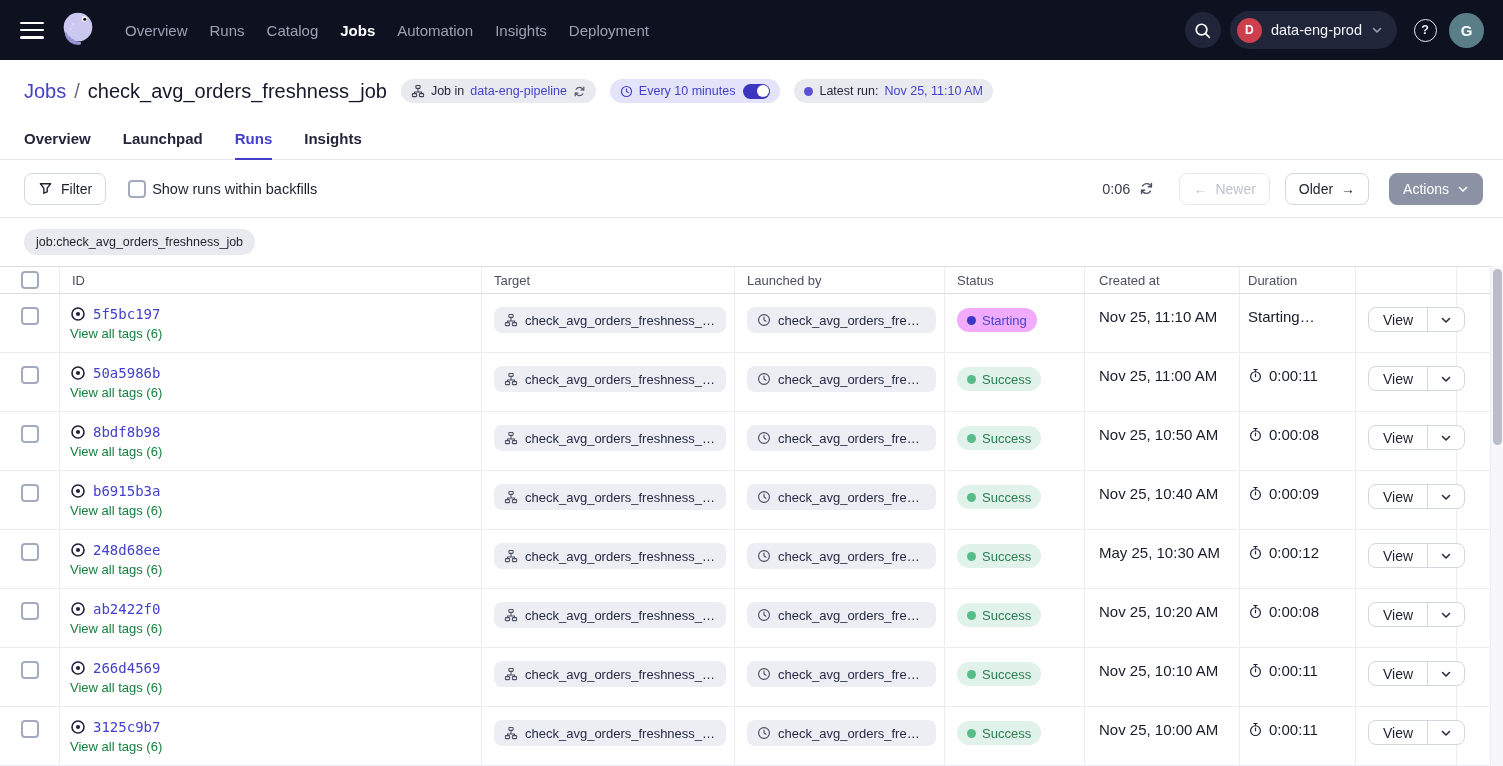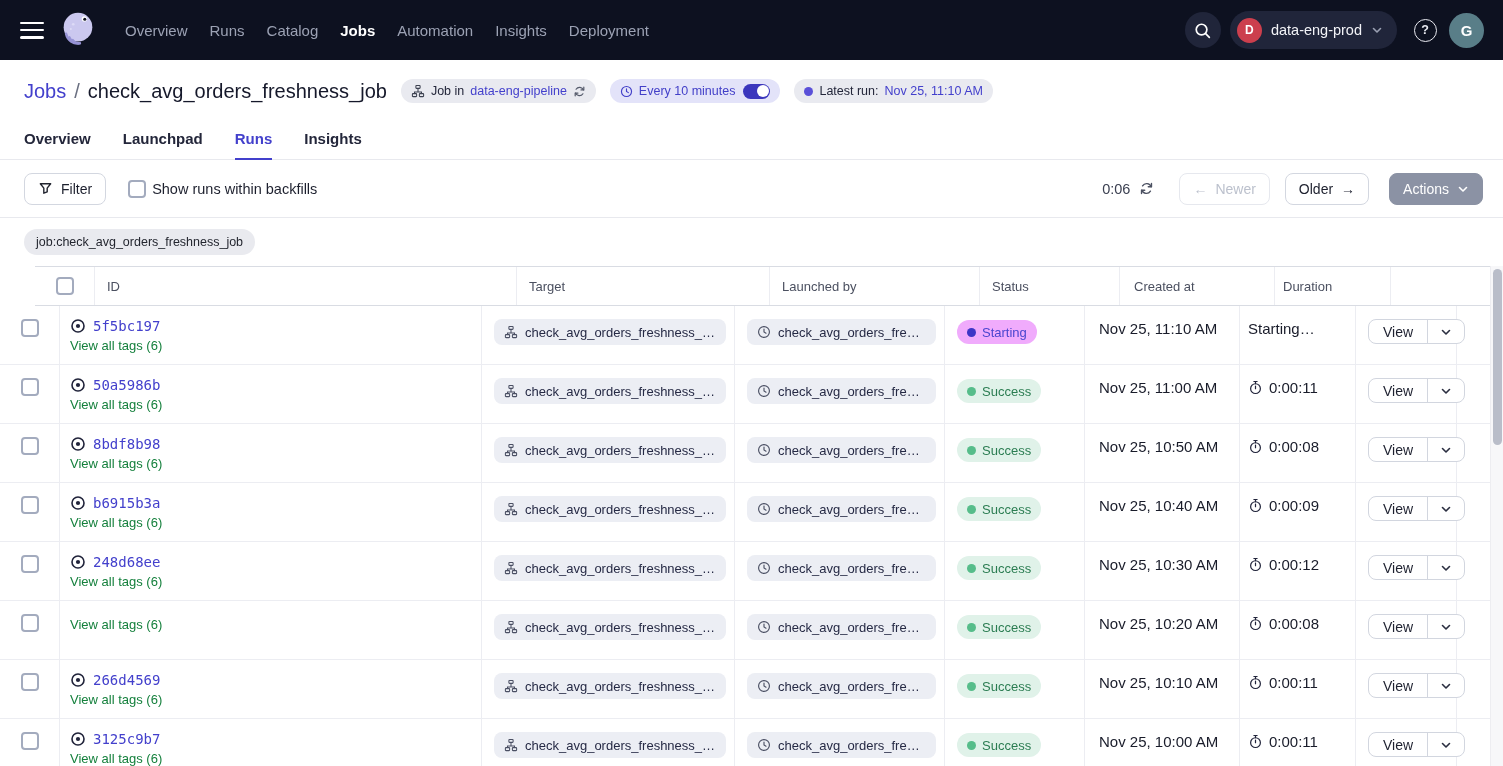--- a/index.html
+++ b/index.html
@@ -58,21 +58,21 @@
 
   
   .tag-row { height:48px; display:flex; align-items:center; padding:0 24px; }
   .tag-pill { height:26px; background:#e9eaef; border-radius:13px; padding:0 12px; font-size:12.5px; color:#23262f; display:flex; align-items:center; cursor:pointer; }
 
   
   .table-wrap { position:relative; }
   .grid { display:grid; grid-template-columns:60px 422px 253px 210px 140px 155px 116px 101px 1fr; }
   .grid > div { border-right:1px solid #ecedf2; min-width:0; }
   .grid > div:last-child { border-right:none; }
-  .thead { height:40px; border-top:1px solid #d9dce3; border-bottom:1px solid #d9dce3;margin-left:35px; }
+  .thead { height:28px; border-top:1px solid #d9dce3; border-bottom:1px solid #d9dce3; }
   .thead > div { display:flex; align-items:center; font-size:13px; color:#4b5060; padding-left:12px; }
   .thead .cb-cell, .trow .cb-cell { justify-content:center; padding-left:0; display:flex; }
   .thead .cb-cell { align-items:center; }
   .col-created { padding-left:14px !important; }
   .col-duration { padding-left:8px !important; }
   .trow { height:59px; border-bottom:1px solid #ecedf2; }
   .trow .cb-cell { align-items:flex-start; padding-top:13px; }
   .cell-id { padding:12px 8px 0 10px; }
   .id-line { display:flex; align-items:center; gap:7px; }
   .id-link { font-family:"DejaVu Sans Mono", monospace; font-size:14px; color:#4340cc; text-decoration:none; cursor:pointer; }
@@ -530,21 +530,21 @@
             </svg>
         <span class="txt">check_avg_orders_freshn…</span>
       </span>
     </div>
     <div class="cell-status">
       <span class="status-badge success">
         <span class="sdot"></span>
         <span>Success</span>
       </span>
     </div>
-    <div class="cell-created"><span>Nov 25, 10:30 AM</span></div>
+    <div class="cell-created"><span>May 25, 10:30 AM</span></div>
     <div class="cell-duration">
       <svg width="15" height="15" viewBox="0 0 16 16" fill="none" stroke="#20233a" stroke-width="1.3">
             <circle cx="8" cy="9.2" r="5.2"></circle>
             <path d="M6.3 1.6h3.4M8 1.6v2.4M8 6.6v2.6" stroke-linecap="round"></path>
           </svg>
       <span>0:00:12</span>
     </div>
     <div class="cell-actions">
       <span class="split-btn">
         <span class="main">View</span>
@@ -556,20 +556,27 @@
       </span>
     </div>
     <div></div>
   </div>
 
   <div class="grid trow">
     <div class="cb-cell">
           <span class="checkbox"></span>
         </div>
     <div class="cell-id">
+      <div class="id-line">
+        <svg width="16" height="16" viewBox="0 0 16 16">
+              <circle cx="8" cy="8" r="6" fill="none" stroke="#20233a" stroke-width="1.6"></circle>
+              <circle cx="8" cy="8" r="2.1" fill="#20233a"></circle>
+            </svg>
+        <a class="id-link">ab2422f0</a>
+      </div>
       <div class="view-tags">View all tags (6)</div>
     </div>
     <div class="cell-pill">
       <span class="pill">
         <svg width="14" height="14" viewBox="0 0 16 16" fill="none" stroke="currentColor" stroke-width="1.2">
               <rect x="5.6" y="1.6" width="4.8" height="3.4" rx="0.7"></rect>
               <rect x="1.6" y="11" width="4.8" height="3.4" rx="0.7"></rect>
               <rect x="9.6" y="11" width="4.8" height="3.4" rx="0.7"></rect>
               <path d="M8 5v2.6M4 11V9.2h8V11M8 7.6v1.6"></path>
             </svg>

